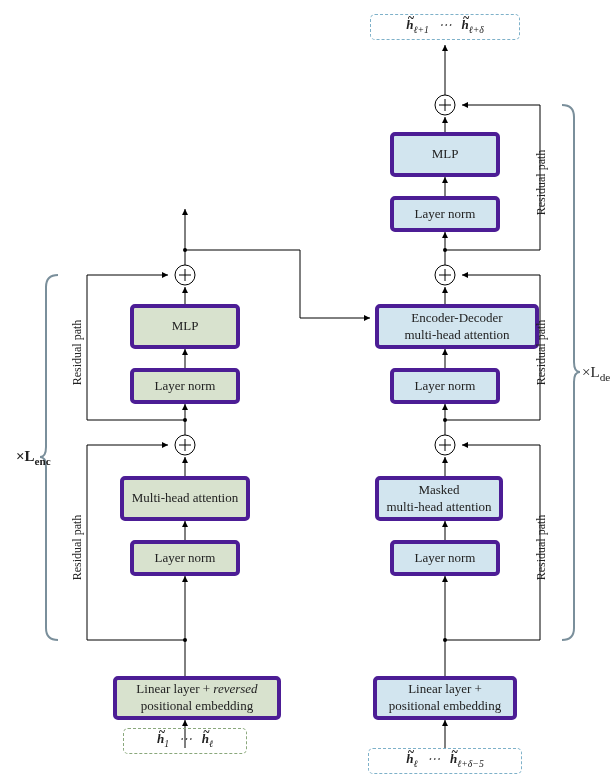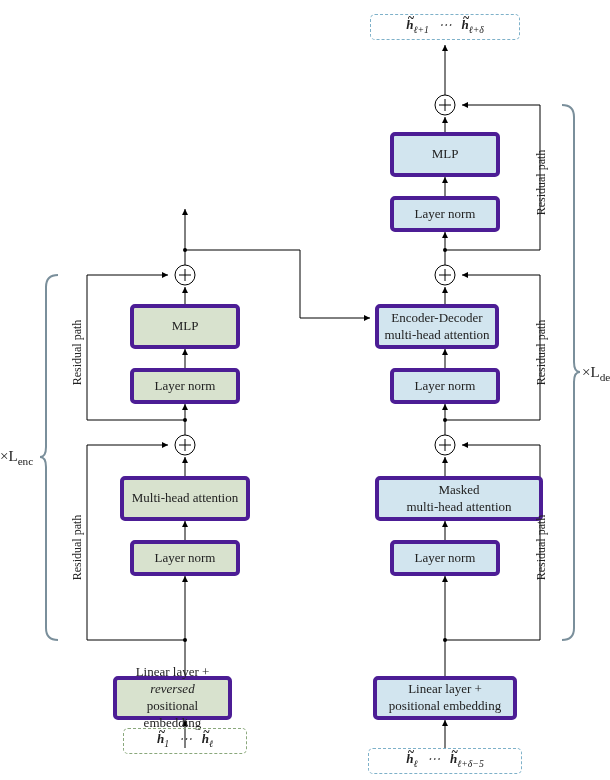--- a/index.html
+++ b/index.html
@@ -143,37 +143,37 @@
   <line x1="445" y1="132" x2="445" y2="117" stroke="#000" marker-end="url(#arrow)"></line>
   <circle cx="445" cy="105" r="10" stroke="#000" fill="#fff"></circle>
   <line x1="439" y1="105" x2="451" y2="105" stroke="#000"></line>
   <line x1="445" y1="99" x2="445" y2="111" stroke="#000"></line>
 
   <line x1="445" y1="95" x2="445" y2="45" stroke="#000" marker-end="url(#arrow)"></line>
 
   <path d="M562,640 Q574,640 574,628 V 382 Q574,372 580,372 Q574,372 574,362 V 117 Q574,105 562,105" stroke="#7a8f9b" fill="none" stroke-width="2"></path>
 </svg>
 
-<div class="box green" style="left:113px; top:676px; width:119px; height:44px;">
+<div class="box green" style="left:113px; top:676px; width:168px; height:44px;">
   <span><span>Linear layer + <span class="italic">reversed</span></span><br><span>positional embedding</span></span>
 </div>
 <div class="box green" style="left:130px; top:540px; width:110px; height:36px;">Layer norm</div>
 <div class="box green" style="left:120px; top:476px; width:130px; height:45px;">Multi-head attention</div>
 <div class="box green" style="left:130px; top:368px; width:110px; height:36px;">Layer norm</div>
 <div class="box green" style="left:130px; top:304px; width:110px; height:45px;">MLP</div>
 
 <div class="box blue" style="left:373px; top:676px; width:144px; height:44px;">
   <span>Linear layer +<br>positional embedding</span>
 </div>
 <div class="box blue" style="left:390px; top:540px; width:110px; height:36px;">Layer norm</div>
-<div class="box blue" style="left:375px; top:476px; width:168px; height:45px;">
+<div class="box blue" style="left:375px; top:476px; width:128px; height:45px;">
   <span>Masked<br>multi-head attention</span>
 </div>
 <div class="box blue" style="left:390px; top:368px; width:110px; height:36px;">Layer norm</div>
-<div class="box blue" style="left:375px; top:304px; width:124px; height:45px;align-items:center;">
+<div class="box blue" style="left:375px; top:304px; width:164px; height:45px;align-items:center;">
   <span>Encoder-Decoder<br>multi-head attention</span>
 </div>
 <div class="box blue" style="left:390px; top:196px; width:110px; height:36px;">Layer norm</div>
 <div class="box blue" style="left:390px; top:132px; width:110px; height:45px;">MLP</div>
 
 <div class="box dashed-green" style="left:123px; top:728px; width:124px; height:26px;">
   <span class="italic"><span class="bold tilde">h</span><span class="sub">1</span>&nbsp;&nbsp;&nbsp;<span>⋯</span>&nbsp;&nbsp;&nbsp;<span class="bold tilde">h</span><span class="sub">ℓ</span></span>
 </div>
 <div class="box dashed-blue" style="left:368px; top:748px; width:154px; height:26px;">
   <span class="italic"><span class="bold tilde">h</span><span class="sub">ℓ</span>&nbsp;&nbsp;&nbsp;<span>⋯</span>&nbsp;&nbsp;&nbsp;<span class="bold tilde">h</span><span class="sub">ℓ+δ−5</span></span>
@@ -181,18 +181,18 @@
 <div class="box dashed-blue" style="left:370px; top:14px; width:150px; height:26px;">
   <span class="italic"><span class="bold tilde">h</span><span class="sub">ℓ+1</span>&nbsp;&nbsp;&nbsp;<span>⋯</span>&nbsp;&nbsp;&nbsp;<span class="bold tilde">h</span><span class="sub">ℓ+δ</span></span>
 </div>
 
 <div class="rotlabel" style="left:45px; top:540px;">Residual path</div>
 <div class="rotlabel" style="left:45px; top:345px;">Residual path</div>
 <div class="rotlabel" style="left:509px; top:540px;">Residual path</div>
 <div class="rotlabel" style="left:509px; top:345px;">Residual path</div>
 <div class="rotlabel" style="left:509px; top:175px;">Residual path</div>
 
-<div class="mlabel" style="left:0; top:448px;">
+<div class="mlabel" style="left:16px; top:448px;font-weight:bold;">
   <span>×L</span><span class="sub">enc</span>
 </div>
 <div class="mlabel" style="left:582px; top:364px;">
   <span>×L</span><span class="sub">dec</span>
 </div>
 
 </body></html>

